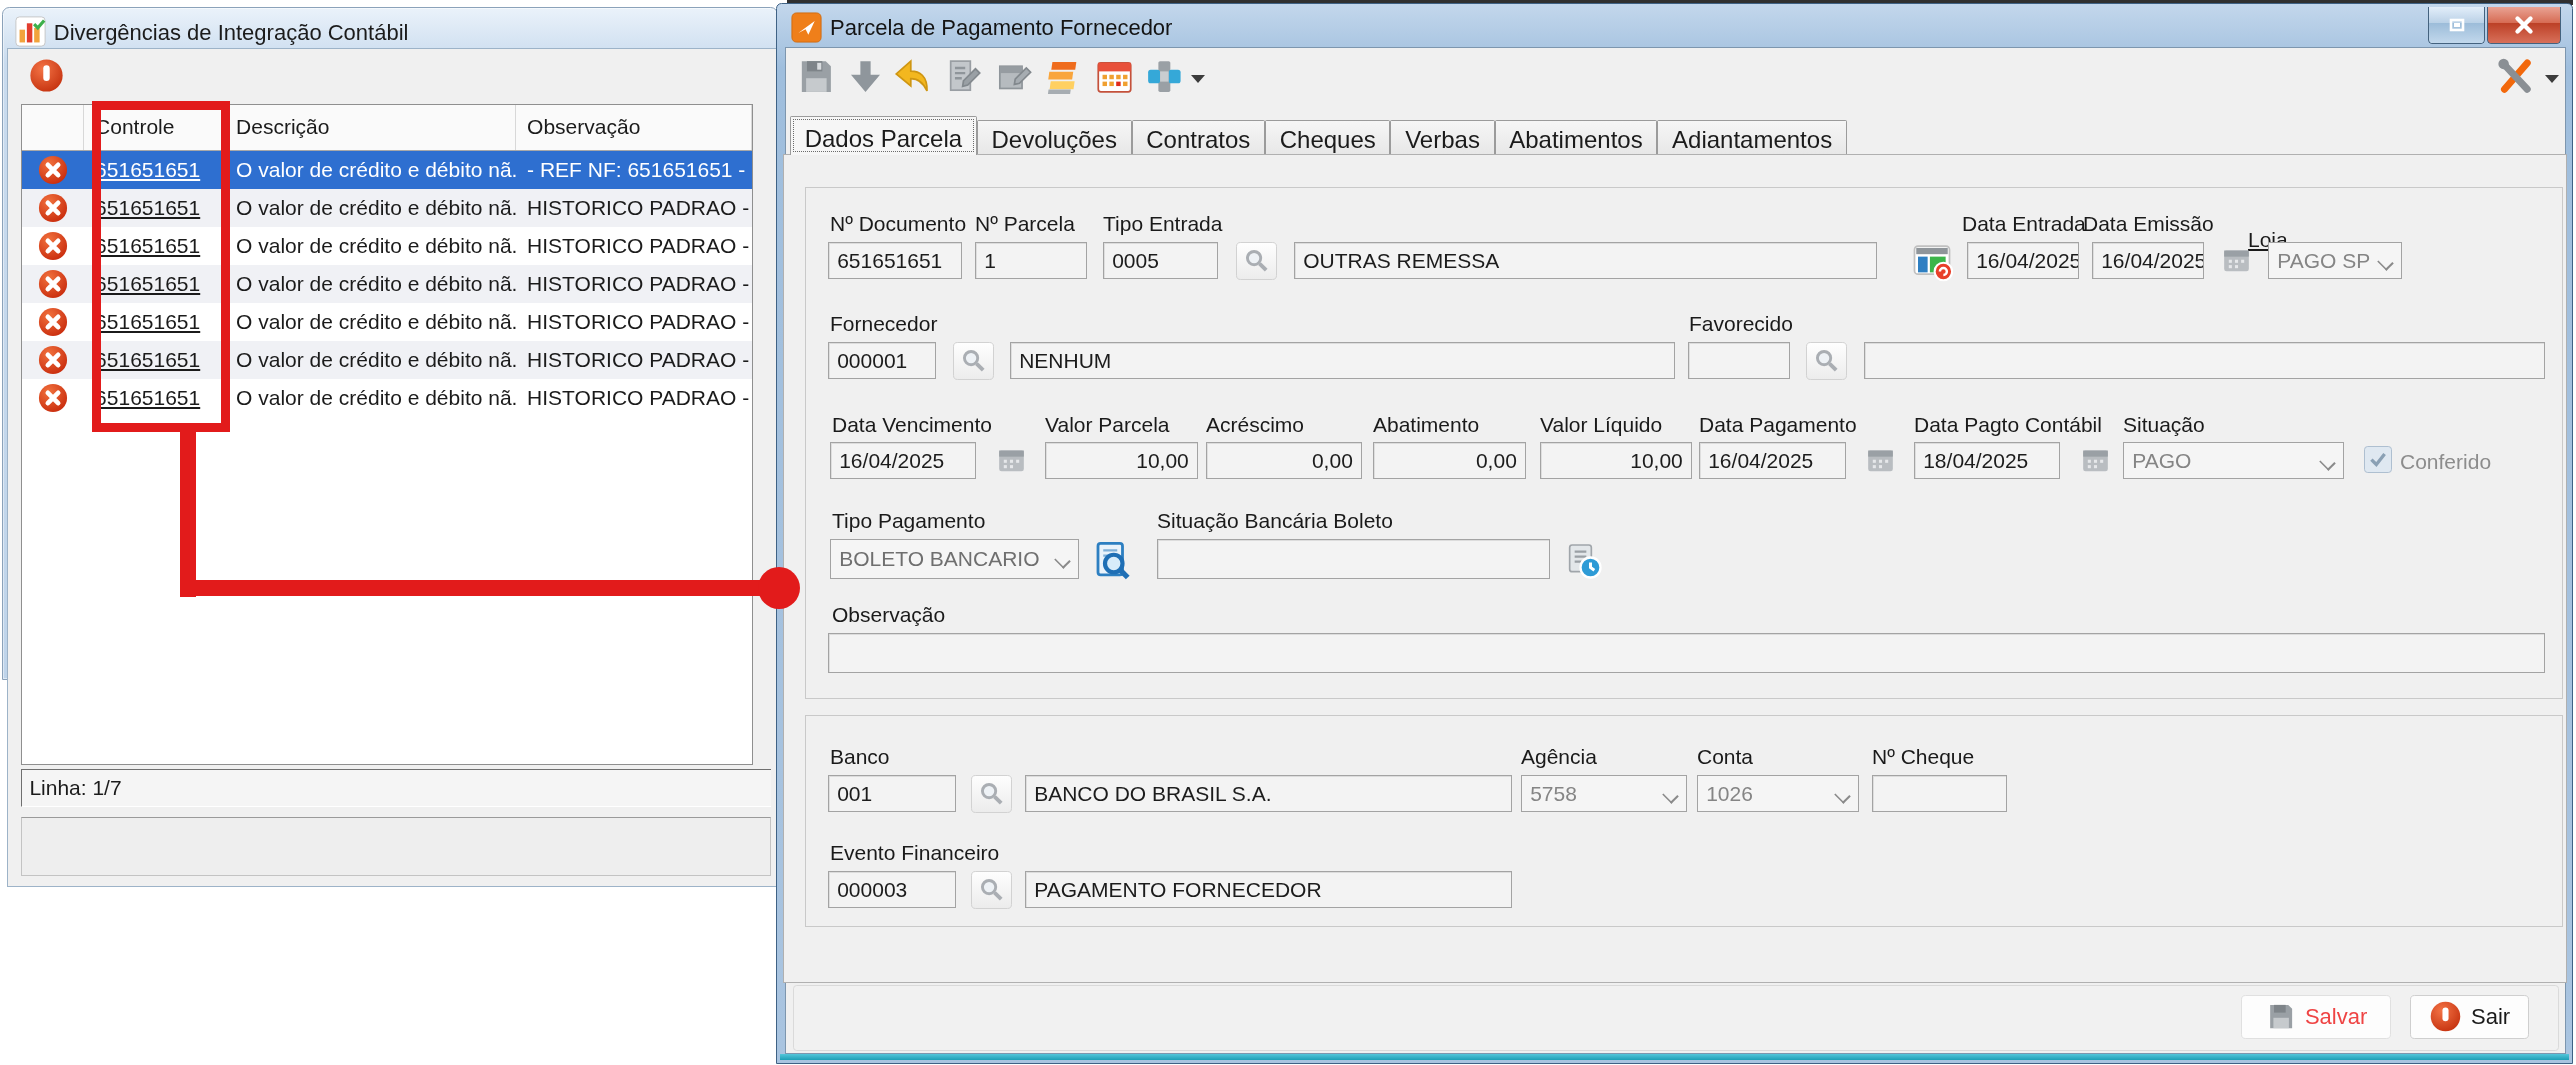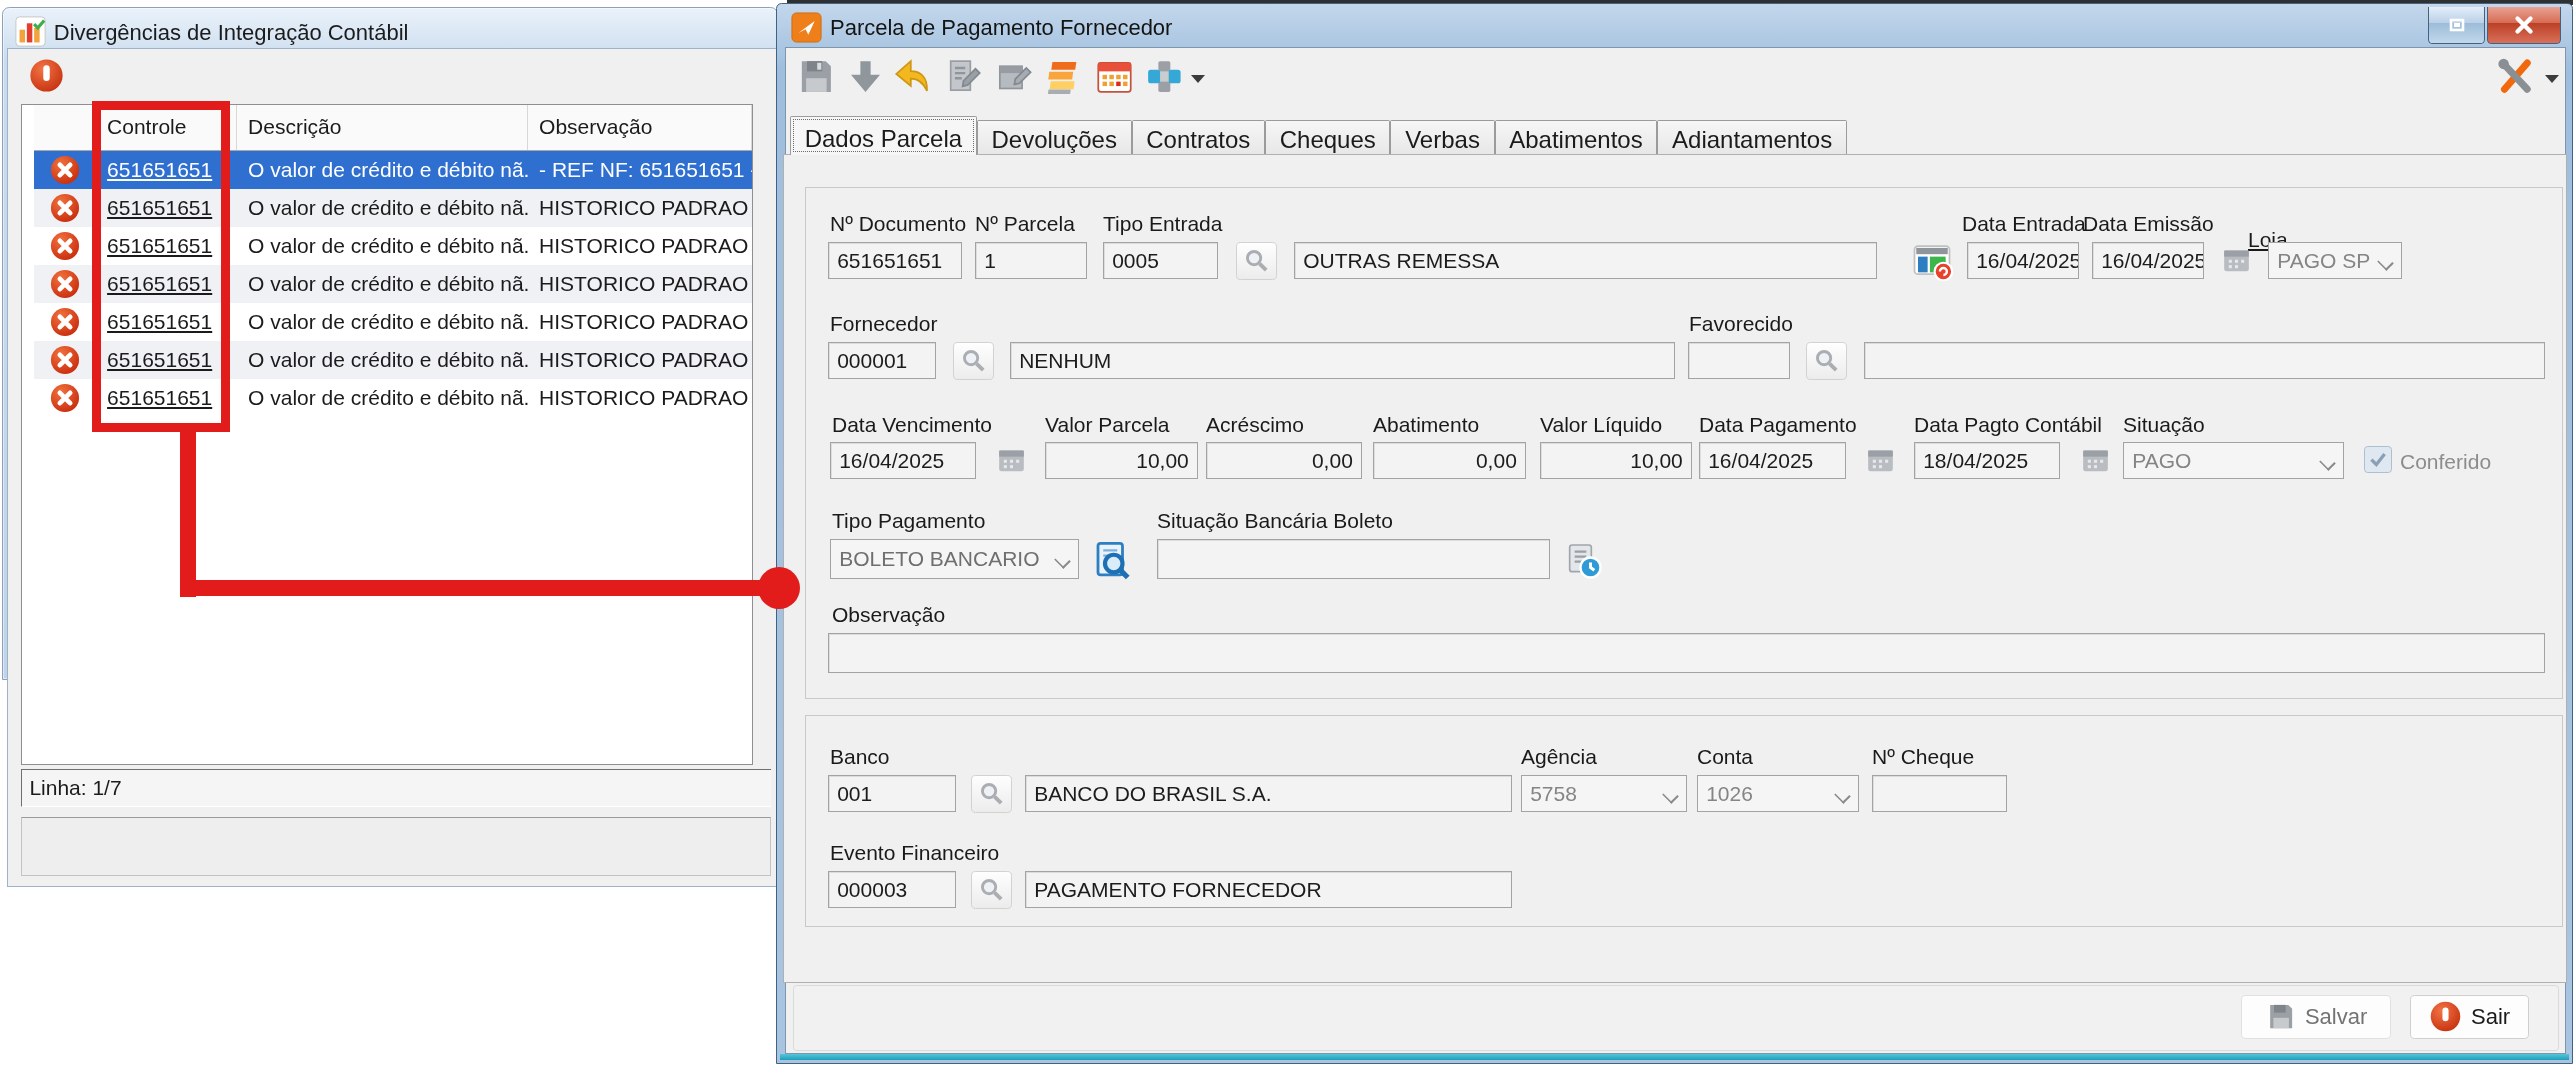--- a/index.html
+++ b/index.html
@@ -17,21 +17,21 @@
     font-size:22px; color:#1b1b1b; white-space:nowrap; }
   .lwin-client { position:absolute; left:4.6px; top:40px; width:771px; height:839px;
     background:#f0f0f0; border:0.9px solid #9db3c8; border-right:none; }
 
   .titleicon { position:absolute; width:31px; height:31px; }
 
   .exit-circle { position:absolute; width:35px; height:35px; }
 
   
   .dtable { position:absolute; left:18.3px; top:96px; width:732px; height:661px;
-    background:#ffffff; border:0.9px solid #8f8f8f; overflow:hidden;padding-left:12px; }
+    background:#ffffff; border:0.9px solid #8f8f8f; overflow:hidden; }
   .thead { display:flex; height:46px; background:#fafafa; border-bottom:0.9px solid #a8a8a8; }
   .th { font-size:21px; color:#1b1b1b; line-height:44px; padding-left:11px;
     border-right:0.9px solid #d8d8d8; overflow:hidden; white-space:nowrap; }
   .c0 { width:62px; flex:none; }
   .c1 { width:141px; flex:none; }
   .c2 { width:291px; flex:none; }
   .c3 { flex:1; }
   .trow { display:flex; height:38px; align-items:center; background:#fff; }
   .trow:nth-child(even){ background:#f0f1f5; }
   .trow.selected { background:#2e6fd0; color:#fff; }
@@ -103,21 +103,21 @@
   .icon-btn { position:absolute; display:flex; align-items:center; justify-content:center; }
 
   .checkbox { position:absolute; width:27.5px; height:27.5px; background:#dfe8f1;
     border:0.9px solid #aebfd0; border-radius:3.7px; display:flex; align-items:center; justify-content:center; }
 
   .bottombar { position:absolute; left:15.6px; top:981px; width:1766px; height:66px;
     background:#f1f1f1; border:0.9px solid #dadada; border-radius:3.7px; }
   .btn { position:absolute; height:44px; background:#fdfdfd; border:0.9px solid #cfcfcf;
     border-radius:4.6px; display:flex; align-items:center; justify-content:center; gap:9.2px;
     font-size:22px; color:#1b1b1b; }
-  .btn.disabled { color:#737373; border-color:#e0e0e0; }
+  .btn.disabled { color:#ef4444; border-color:#e0e0e0; }
 
   
   .anno { position:absolute; z-index:50; }
   .anno-rect { left:92px; top:101px; width:138px; height:331px; border:9.2px solid #e21b1b; background:transparent; }
   .anno-vline { left:180px; top:425px; width:15.6px; height:172px; background:#e21b1b; }
   .anno-hline { left:180px; top:580px; width:598px; height:15.6px; background:#e21b1b; }
   .anno-dot { left:758px; top:567px; width:42px; height:42px; border-radius:50%; background:#e21b1b; }
 </style>
 </head>
 <body>

